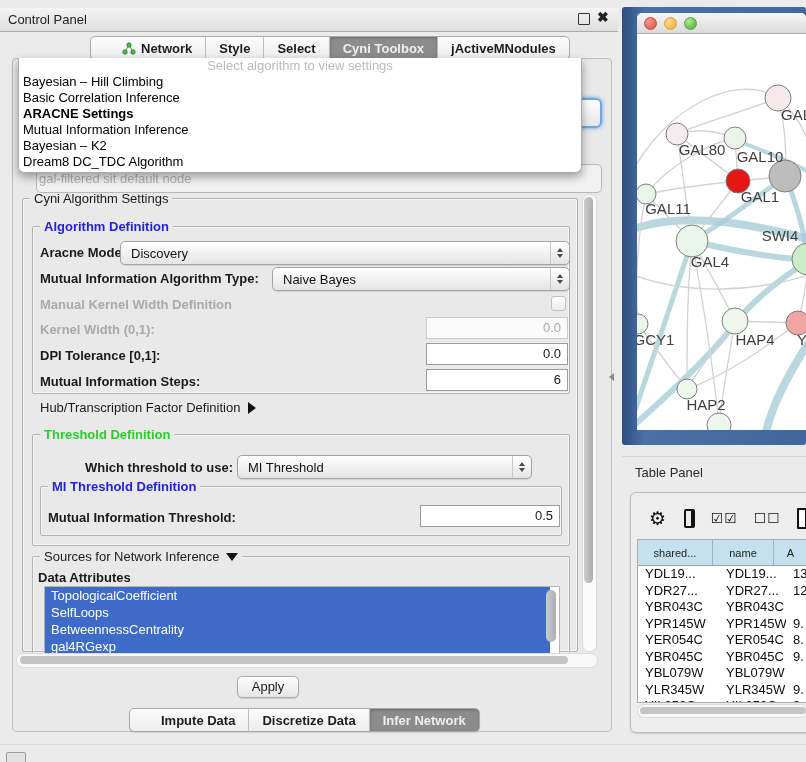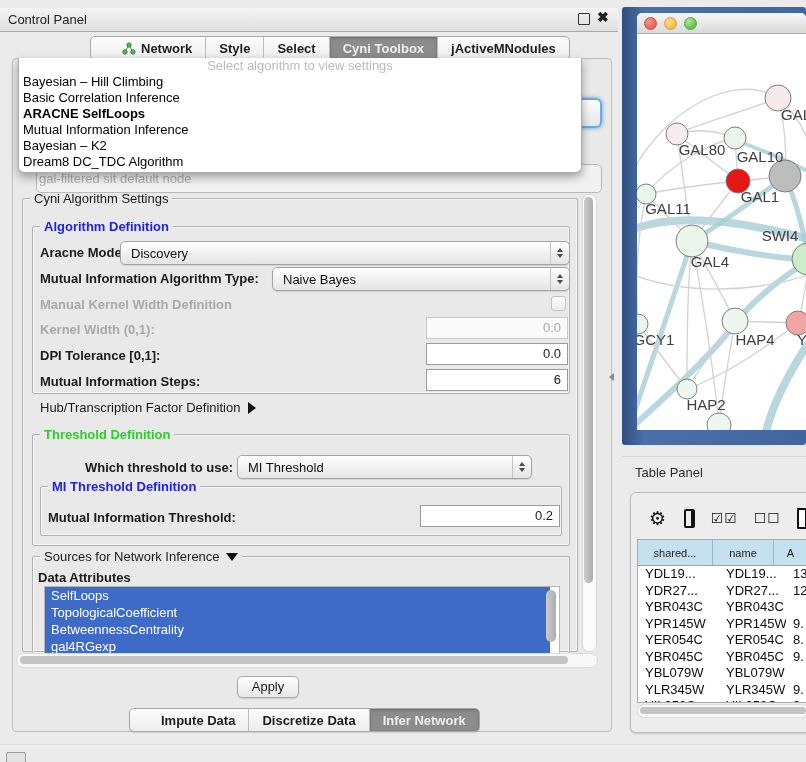--- a/index.html
+++ b/index.html
@@ -156,21 +156,21 @@
 
   <div class="abs focus-combo" style="left:330px;top:98px;width:268px;height:26px;z-index:5;"></div>
   <div class="abs bcombo" style="left:36px;top:164px;width:562px;height:27px;z-index:5;font-size:13px;">
     <span>gal-filtered sit default node</span>
   </div>
 
   <div class="abs dropdown">
     <div class="dd-head">Select algorithm to view settings</div>
     <div class="dd-item">Bayesian – Hill Climbing</div>
     <div class="dd-item">Basic Correlation Inference</div>
-    <div class="dd-item bold">ARACNE SelfLoops</div>
+    <div class="dd-item bold">ARACNE Settings</div>
     <div class="dd-item">Mutual Information Inference</div>
     <div class="dd-item">Bayesian – K2</div>
     <div class="dd-item">Dream8 DC_TDC Algorithm</div>
   </div>
 
   <div class="grp" style="left:22px;top:198px;width:554px;height:452px;">
     <span class="legend">Cyni Algorithm Settings</span>
   </div>
 
   <div class="grp" style="left:32px;top:226px;width:536px;height:166px;">
@@ -219,29 +219,29 @@
     <span class="ctext">MI Threshold</span>
     <span class="arrows">
         <span class="arr-up"></span>
         <span class="arr-dn"></span>
       </span>
   </div>
   <div class="grp" style="left:40px;top:486px;width:520px;height:48px;">
     <span class="legend blue">MI Threshold Definition</span>
   </div>
   <div class="abs lbl" style="left:48px;top:510px;">Mutual Information Threshold:</div>
-  <div class="field" style="left:420px;top:505px;width:126px;">0.2</div>
+  <div class="field" style="left:420px;top:505px;width:126px;">0.5</div>
 
   <div class="grp" style="left:32px;top:556px;width:536px;height:96px;border-bottom:none;">
     <span class="legend"><span>Sources for Network Inference</span><span class="tri-down"></span></span>
   </div>
   <div class="abs lbl" style="left:38px;top:570px;">Data Attributes</div>
   <div class="attr-list" style="left:44px;top:586px;width:514px;height:67px;">
+    <div class="attr-item" style="width:499px;">TopologicalCoefficient</div>
     <div class="attr-item" style="width:499px;">SelfLoops</div>
-    <div class="attr-item" style="width:499px;">TopologicalCoefficient</div>
     <div class="attr-item" style="width:499px;">BetweennessCentrality</div>
     <div class="attr-item" style="width:499px;">gal4RGexp</div>
   </div>
   <div class="sthumb-v" style="left:546px;top:590px;width:10px;height:52px;"></div>
 
   <div class="sbar-v" style="left:582px;top:194px;width:13px;height:456px;">
     <div class="sthumb-v" style="left:1px;top:2px;width:9px;height:386px;"></div>
   </div>
   <div class="sbar-h" style="left:16px;top:653px;width:580px;height:13px;">
     <div class="sthumb-h" style="left:3px;top:2px;width:548px;height:8px;"></div>

